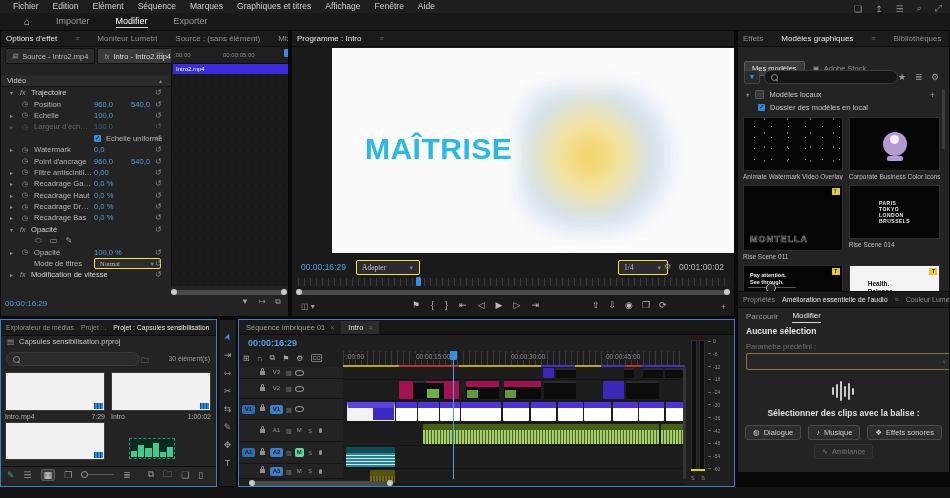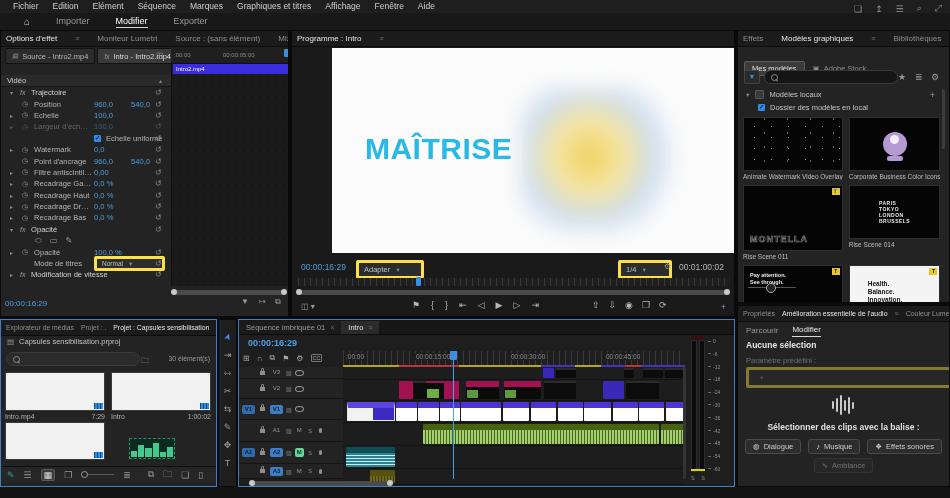--- a/index.html
+++ b/index.html
@@ -42,22 +42,22 @@
   .kfarea{position:absolute;left:170px;top:16px;bottom:30px;width:119px;background:#1a1a1a;border-left:1px solid #101010;
           background-image:radial-gradient(#222 .5px,transparent .6px);background-size:8px 11px;}
   .scrollbar{position:absolute;height:5px;background:#4a4a4a;border-radius:3px;}
   .scrollbar:before,.scrollbar:after{content:"";position:absolute;top:-1px;width:6px;height:6px;border-radius:50%;background:#c9c9c9;}
   .scrollbar:before{left:-2px;} .scrollbar:after{right:-2px;}
   
   #canvas{position:absolute;left:40px;top:17px;width:412px;height:205px;background:#fbfbfb;overflow:hidden;}
   #blob{position:absolute;left:46%;top:20%;width:150px;height:140px;filter:blur(10px);
         background:radial-gradient(circle at 45% 48%,#f0cd58 0%,#f6e7a5 32%,#cadcf4 62%,rgba(255,255,255,0) 78%);}
   #maitrise{position:absolute;left:8%;top:41%;font-size:30px;font-weight:bold;color:#29b9e9;letter-spacing:.5px;}
-  .dropdown{height:13px;background:#2c2c2c;border:3px solid #fde047;border-radius:2px;display:flex;align-items:center;
-            padding:0 5px;font-size:7.5px;color:#c0c0c0;}
+  .dropdown{height:13px;background:#2c2c2c;border:1px solid #fde047;border-radius:2px;display:flex;align-items:center;
+            justify-content:space-between;padding:0 5px;font-size:7.5px;color:#c0c0c0;font-family:Liberation Serif, serif;}
   .dd-ar{font-size:5.5px;color:#8a8a8a;margin-left:5px;}
   .ruler{background:#1e1e1e;background-image:repeating-linear-gradient(90deg,#3a3a3a 0 1px,transparent 1px 6px);}
   .transport{display:flex;align-items:center;gap:11px;color:#b8b8b8;font-size:9px;}
   
   .pillbtn{height:13px;display:flex;align-items:center;padding:0 7px;border:1px solid #5c5c5c;border-radius:2px;
            background:#3b3b3b;color:#e3e3e3;font-size:7.5px;}
   .searchbox{height:12px;background:#151515;border:1px solid #3a3a3a;border-radius:7px;display:flex;align-items:center;padding:0 6px;gap:4px;}
   .ic-search{width:5px;height:5px;border:1px solid #8a8a8a;border-radius:50%;position:relative;flex:0 0 auto;}
   .ic-search:after{content:"";position:absolute;left:4px;top:4px;width:3px;height:1px;background:#8a8a8a;transform:rotate(45deg);transform-origin:0 0;}
   .tmpl-grid{position:absolute;left:5px;right:10px;display:grid;grid-template-columns:1fr 1fr;column-gap:6px;row-gap:5px;}
@@ -403,21 +403,21 @@
         <div class="tmpl">
           <div class="thumb th-health" style="height: 34px;">Health.
 Balance.
 Innovation.<span class="badge-t">T</span></div>
         </div>
       </div>
     <div class="abs" style="left:10px;top:256px;width:48px;height:1px;background:#555;"></div>
     <span class="abs" style="left:28px;top:252px;width:8px;height:8px;border:1px solid #aaa;border-radius:50%;background:#232323;"></span>
   </div>
 
-  <div class="panel" id="audio-panel" style="left:737px;top:305px;width:213px;height:182px;">
+  <div class="panel" id="audio-panel" style="left:737px;top:291px;width:213px;height:182px;">
     <div class="ptabs" id="audio-tabs" style="font-size:7px;gap:7px;">
         <span class="ptab">Propriétés</span>
         <span class="ptab active">Amélioration essentielle de l'audio</span>
         <span class="pmenu">≡</span>
         <span class="ptab">Couleur Lumetri</span>
       </div>
     <div class="abs row" id="audio-subtabs" style="left:8px;top:19px;">
         <span class="subtab">Parcourir</span>
         <span class="subtab active">Modifier</span>
       </div>

